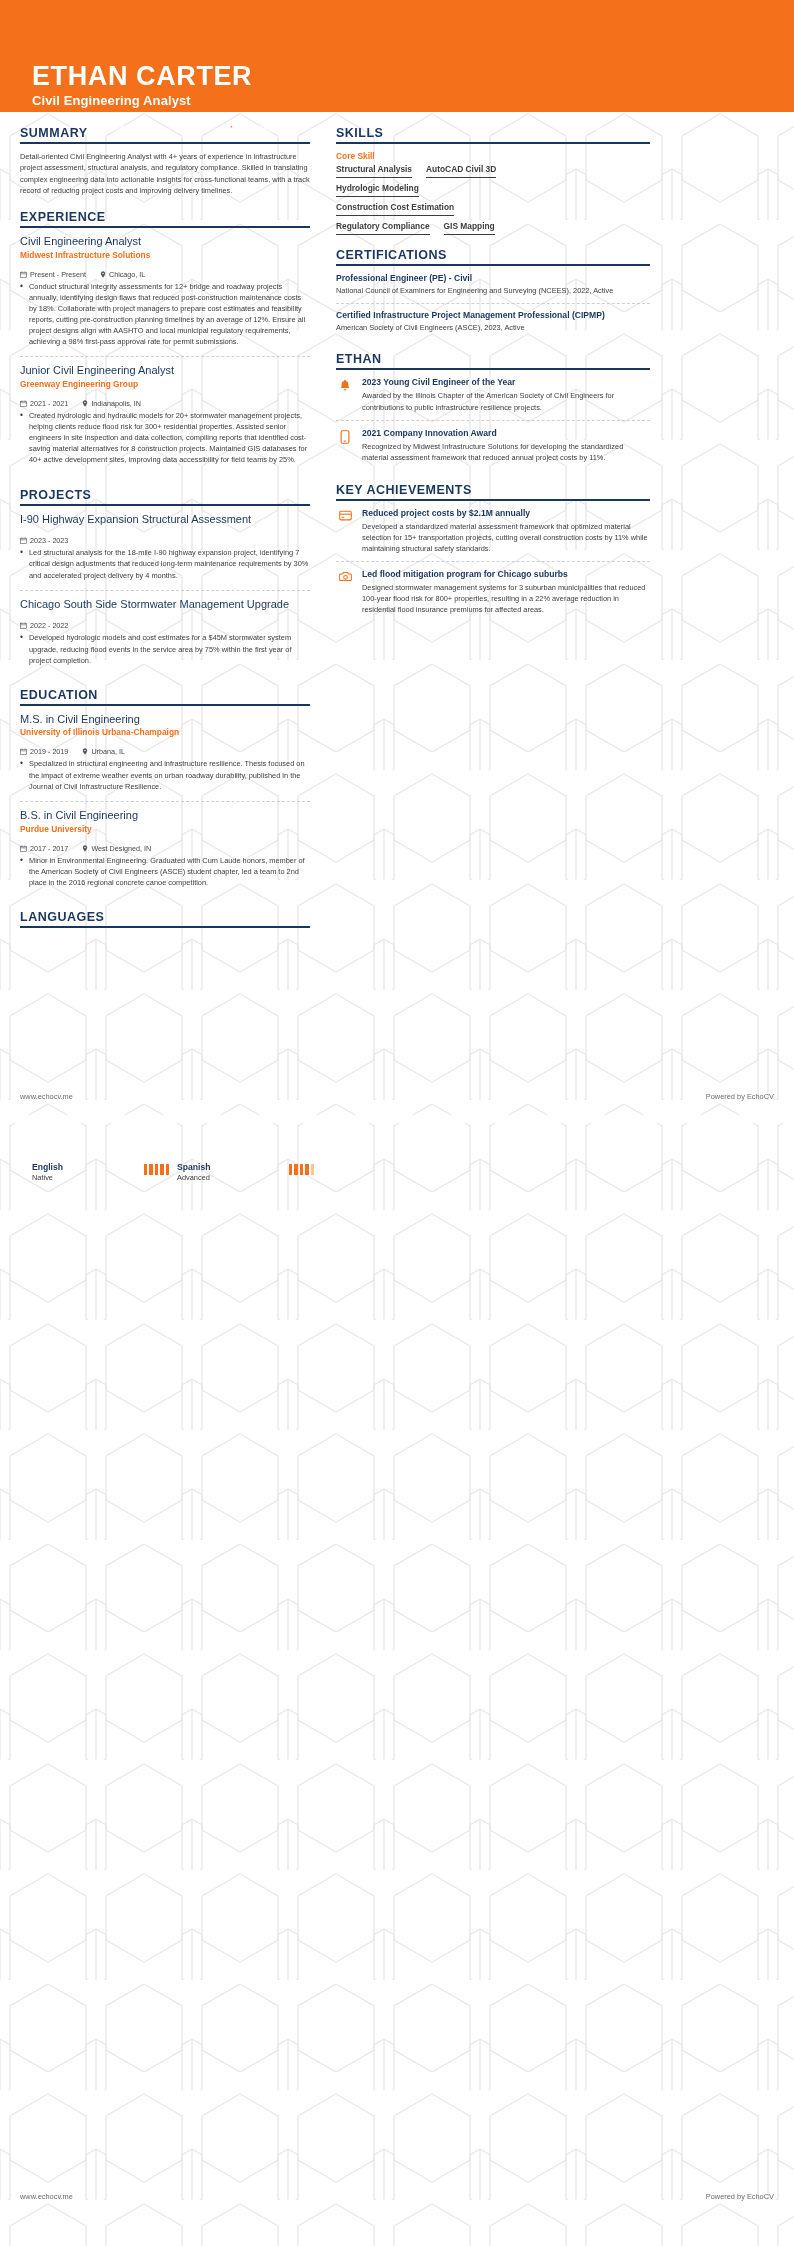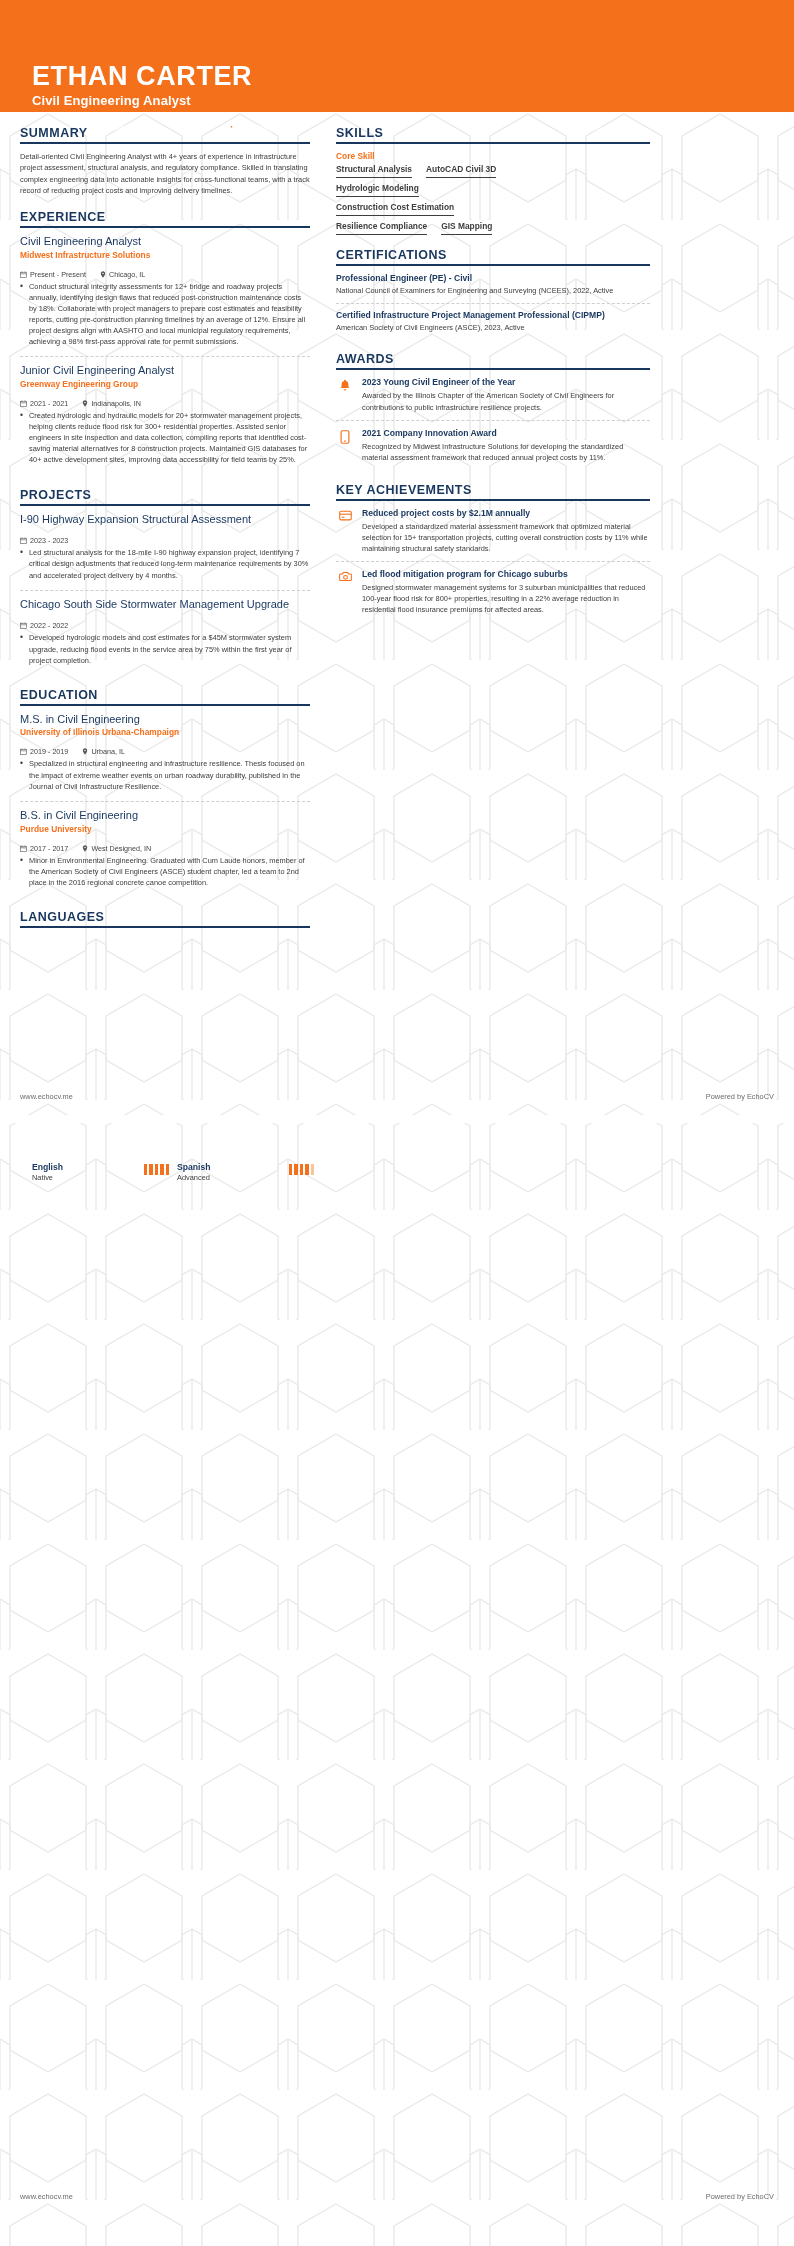--- a/index.html
+++ b/index.html
@@ -489,40 +489,40 @@
             <span class="skill-chip">Structural Analysis</span>
             <span class="skill-chip">AutoCAD Civil 3D</span>
           </div>
           <div class="skills-row">
             <span class="skill-chip">Hydrologic Modeling</span>
           </div>
           <div class="skills-row">
             <span class="skill-chip">Construction Cost Estimation</span>
           </div>
           <div class="skills-row">
-            <span class="skill-chip">Resilience Compliance</span>
+            <span class="skill-chip">Regulatory Compliance</span>
             <span class="skill-chip">GIS Mapping</span>
           </div>
         </div>
       </div>
 
       <div class="section">
         <div class="sec-title">CERTIFICATIONS</div>
         <div class="cert">
           <div class="cert-name">Professional Engineer (PE) - Civil</div>
           <div class="cert-issuer">National Council of Examiners for Engineering and Surveying (NCEES), 2022, Active</div>
         </div>
         <div class="cert">
           <div class="cert-name">Certified Infrastructure Project Management Professional (CIPMP)</div>
           <div class="cert-issuer">American Society of Civil Engineers (ASCE), 2023, Active</div>
         </div>
       </div>
 
       <div class="section">
-        <div class="sec-title">AWARDS</div>
+        <div class="sec-title">ETHAN</div>
 
         <div class="award">
           <div class="award-icon">
             <svg width="12" height="13" viewBox="0 0 16 18">
               <path d="M8 1.2a1.3 1.3 0 0 1 1.3 1.3v.4a4.6 4.6 0 0 1 3.4 4.4v3l1.3 2.1H2L3.3 10.3v-3A4.6 4.6 0 0 1 6.7 2.9v-.4A1.3 1.3 0 0 1 8 1.2z" fill="#f4701b"></path>
               <path d="M6.2 14.2h3.6a1.8 1.8 0 0 1-3.6 0z" fill="#f4701b"></path>
             </svg>
           </div>
           <div class="award-body">
             <div class="award-title">2023 Young Civil Engineer of the Year</div>

